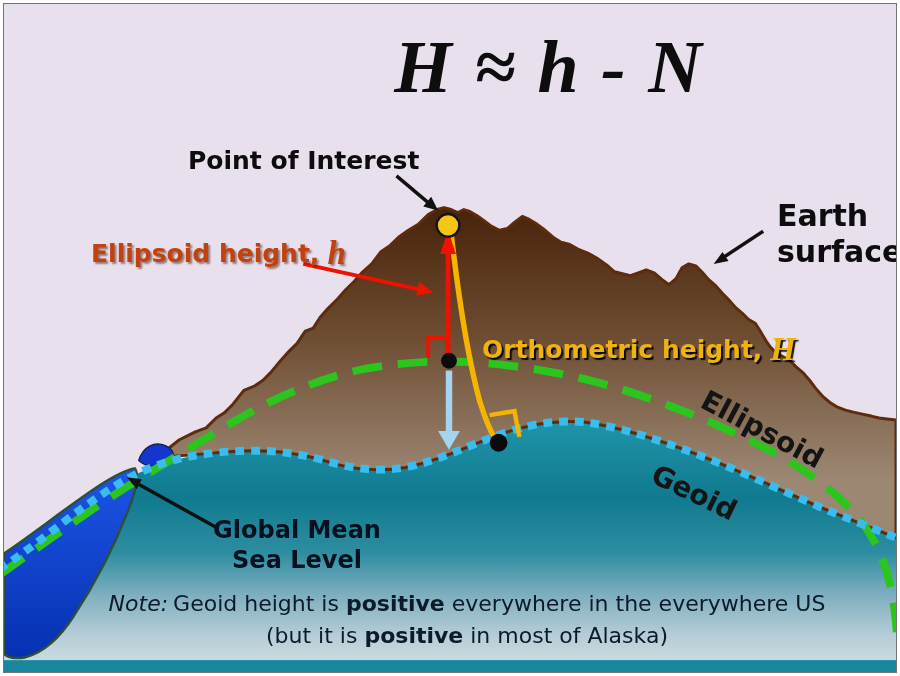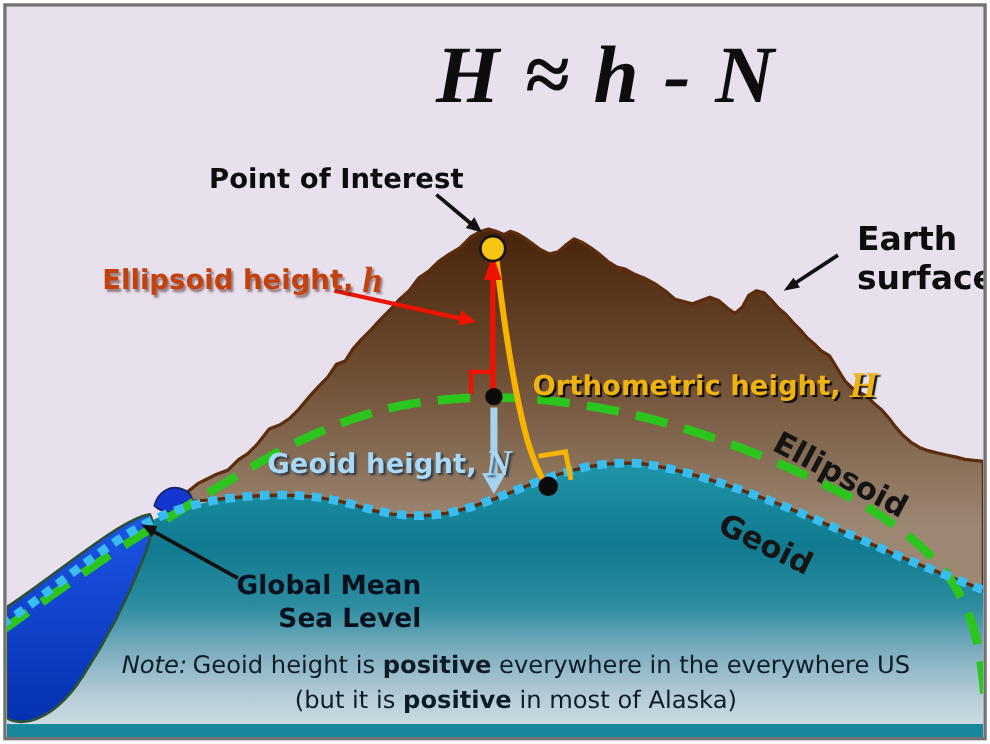--- a/index.html
+++ b/index.html
@@ -1,29 +1,29 @@
 <!DOCTYPE html>
 <html><head>
 <meta charset="utf-8">
 <style>
   html,body{margin:0;padding:0;background:#ffffff;}
   .frame{width:900px;height:676px;box-sizing:border-box;padding:3px;background:#ffffff;position:relative;font-family:"DejaVu Sans",sans-serif;}
-  .scene{position:relative;width:100%;height:100%;border:3px solid #737373;box-sizing:border-box;overflow:hidden;background:#e8e1ed;text-decoration:underline;}
+  .scene{position:relative;width:100%;height:100%;border:1px solid #737373;box-sizing:border-box;overflow:hidden;background:#e8e1ed;text-decoration:underline;}
   .scene svg{position:absolute;left:0;top:0;width:100%;height:100%;}
   .lbl{position:absolute;line-height:1;white-space:nowrap;}
   .title{left:545px;top:26px;transform:translateX(-50%);font-family:"Liberation Serif",serif;font-style:italic;font-weight:bold;font-size:74px;color:#0d0d0d;letter-spacing:2px;}
   .poi{left:184px;top:144px;font-weight:bold;font-size:25px;color:#0d0d0d;text-align:center;}
   .earth{left:773px;top:194px;font-weight:bold;font-size:30px;color:#0d0d0d;line-height:1.2;}
   .ellh{left:87px;top:233px;font-weight:bold;font-size:25px;color:#c2410c;text-shadow:2px 2px 2px rgba(80,40,40,0.55);}
   .orth{left:478px;top:329px;font-weight:bold;font-size:25px;color:#efb310;text-shadow:2px 2px 1px rgba(0,0,0,0.9);}
   .geoh{left:237px;top:400px;font-weight:bold;font-size:25px;color:#a9d9f6;text-shadow:2px 2px 2px rgba(15,35,55,0.75);}
   .mathvar{font-family:"Liberation Serif",serif;font-style:italic;font-weight:bold;font-size:33px;margin-left:8px;vertical-align:-2px;}
   .ellrot{left:758px;top:426px;transform:translate(-50%,-50%) rotate(28deg);font-weight:bold;font-size:28px;color:#141414;}
   .georot{left:690px;top:489px;transform:translate(-50%,-50%) rotate(26deg);font-weight:bold;font-size:28px;color:#141414;}
-  .gmsl{left:293px;top:511px;transform:translateX(-50%);font-weight:bold;font-size:24px;color:#06101e;line-height:1.26;text-align:right;}
+  .gmsl{left:293px;top:511px;transform:translateX(-50%);font-weight:bold;font-size:24px;color:#06101e;line-height:1.26;text-align:center;}
   .note1{left:463px;top:589px;transform:translateX(-50%);font-size:22px;color:#0d1b29;}
   .note2{left:463px;top:621px;transform:translateX(-50%);font-size:22px;color:#0d1b29;}
   .note-prefix{font-style:italic;margin-right:5px;}
   .nb{font-weight:bold;}
 </style>
 </head>
 <body>
 
 <div class="frame">
   <div class="scene">
@@ -99,23 +99,20 @@
     </div>
 
     <div class="lbl ellh">
       <span>Ellipsoid height,</span><span class="mathvar">h</span>
     </div>
 
     <div class="lbl orth">
       <span>Orthometric height,</span><span class="mathvar">H</span>
     </div>
 
-    <div class="lbl geoh">
-      <span>Geoid height,</span><span class="mathvar">N</span>
-    </div>
 
     <div class="lbl ellrot">Ellipsoid</div>
     <div class="lbl georot">Geoid</div>
 
     <div class="lbl gmsl">
       <span>Global Mean</span><br>
       <span>Sea Level</span>
     </div>
 
     <div class="lbl note1">

